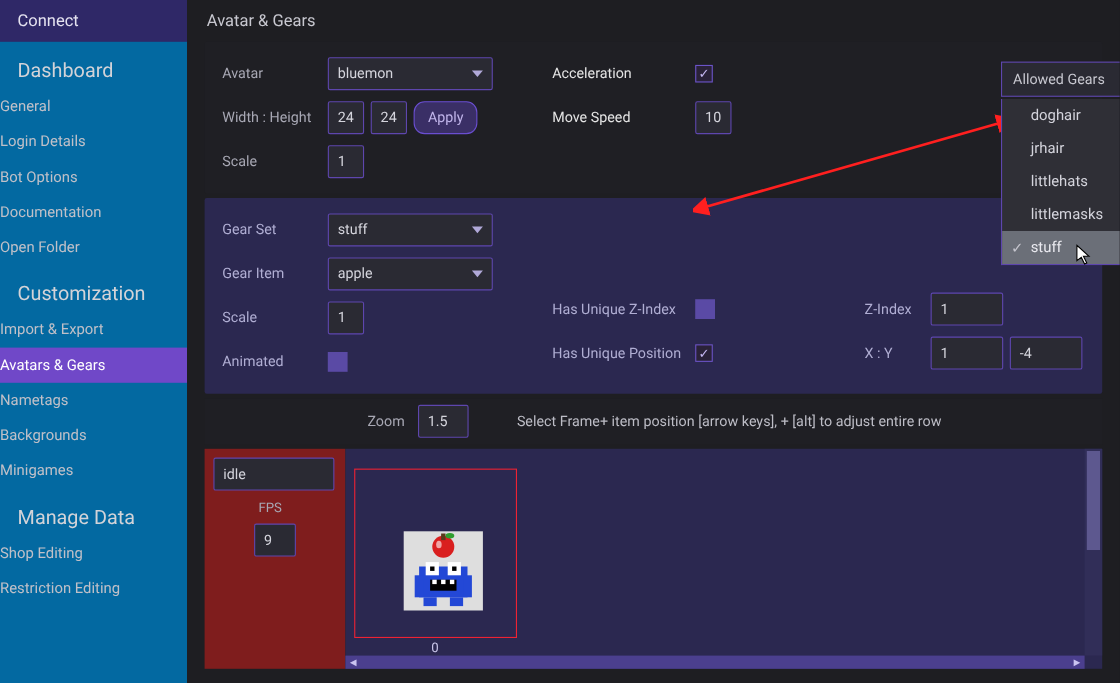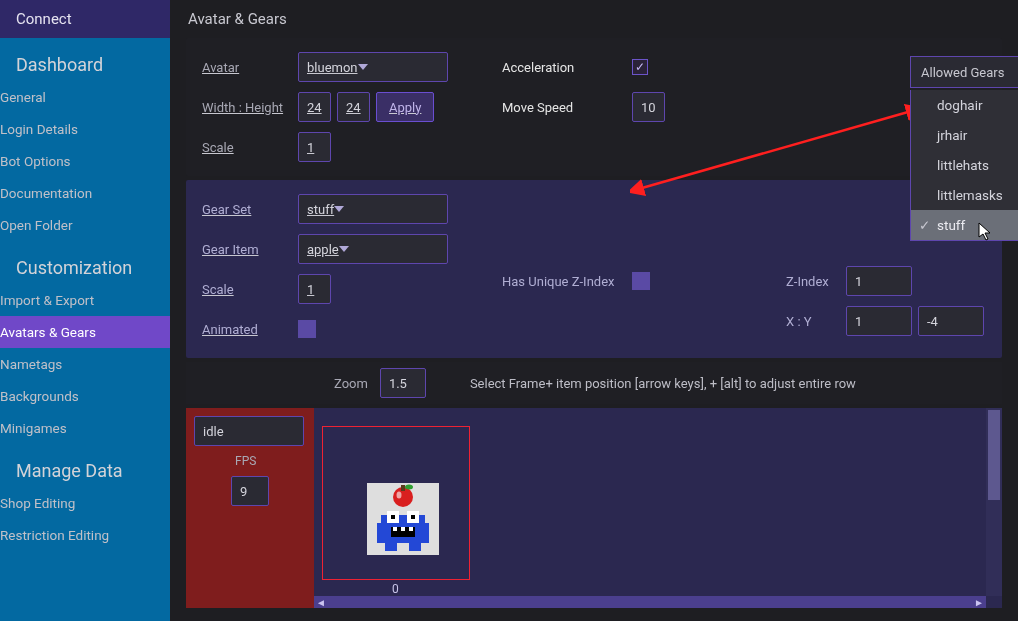--- a/index.html
+++ b/index.html
@@ -14,32 +14,32 @@
   .page-title { color:#c8c8d0; font-size:15px; padding:10px 18px 6px; }
   .block { background:#1f1f24; border-radius:2px; margin:4px 16px; padding:12px 16px; }
   .row { display:flex; align-items:center; min-height:34px; gap:0; }
   .lbl { width:96px; color:#a8a8b4; font-size:13px; }
   .lbl-wide { width:130px; color:#e5e5e5; font-size:13px; }
   .sel, .inp, .btn {
     background:#2a2a33; border:1px solid #5e46ae; color:#d4d4dc;
     height:30px; font-size:13px; padding:0 8px; border-radius:2px;
     outline:none;
   }
-  .sel { width:150px; display:flex; align-items:center; justify-content:flex-start; cursor:pointer; }
+  .sel { width:150px; display:flex; align-items:center; justify-content:space-between; cursor:pointer; }
   .inp { width:33px; text-align:left; }
   .inp-med { width:66px; }
-  .btn { background:#3a2f66; border-color:#6a4ed1; color:#c0b4ea; cursor:pointer; padding:0 12px; }
+  .btn { background:#3a2f66; border-color:#6a4ed1; color:#c0b4ea; cursor:pointer; padding:0 12px;border-radius:10px; }
   .chev { width:0;height:0;border-left:5px solid transparent;border-right:5px solid transparent;border-top:6px solid #b0a8d8; }
   .chk { width:16px; height:16px; border:1px solid #6b54c8; background:#2a2238; display:inline-flex; align-items:center; justify-content:center; cursor:pointer; }
   .chk.checked::after{content:'✓';color:#c4b6f0;font-size:12px;line-height:1;}
   .chk.big { width:18px;height:18px; background:#5a4aa5; border:none; }
   .gearblock { background:#2b2850; margin:4px 16px; padding:12px 16px; border-radius:2px; position:relative; }
   .gearblock .lbl, .gearblock .lbl-wide { color:#b0aed3; }
   .col2 { display:flex; gap:40px; }
-  .colA { width:260px;text-decoration:underline; }
+  .colA { width:260px; }
   .colB { flex:1; }
   .colC { width:200px; }
   .zoomrow { display:flex; align-items:center; gap:12px; padding:6px 16px; background:#1f1f24; margin:4px 16px 0; }
   .hint { color:#bdbdc6; font-size:13px; }
   .frames { display:flex; margin:4px 16px 0; gap:0; }
   .frames-left { width:128px; padding:8px; background:#7f1d1d;}
   .frames-left .sel { width:110px; margin-bottom:8px;}
   .frames-left .fpsrow{display:flex;align-items:center;gap:8px;flex-direction:column;}
   .frames-left .fpsrow .lblf{color:#a8a8b4;font-size:12px;width:30px;}
   .frames-view { flex:1; background:#2b2850; position:relative; height:200px; }
@@ -164,20 +164,24 @@
             <span class="chk big"></span>
           </div>
         </div>
         <div class="colB">
           <div style="height:72px"></div>
           <div class="row">
             <div class="lbl-wide">Has Unique Z-Index</div>
             <span class="chk big"></span>
           </div>
           <div class="gap6"></div>
+          <div class="row">
+            <div class="lbl-wide">Has Unique Position</div>
+            <span class="chk checked"></span>
+          </div>
         </div>
         <div class="colC">
           <div style="height:72px"></div>
           <div class="row rowpair">
             <div class="lbl" style="width:60px">Z-Index</div>
             <input class="inp inp-med" value="1" style="">
           </div>
           <div class="gap6"></div>
           <div class="row rowpair">
             <div class="lbl" style="width:60px">X : Y</div>

